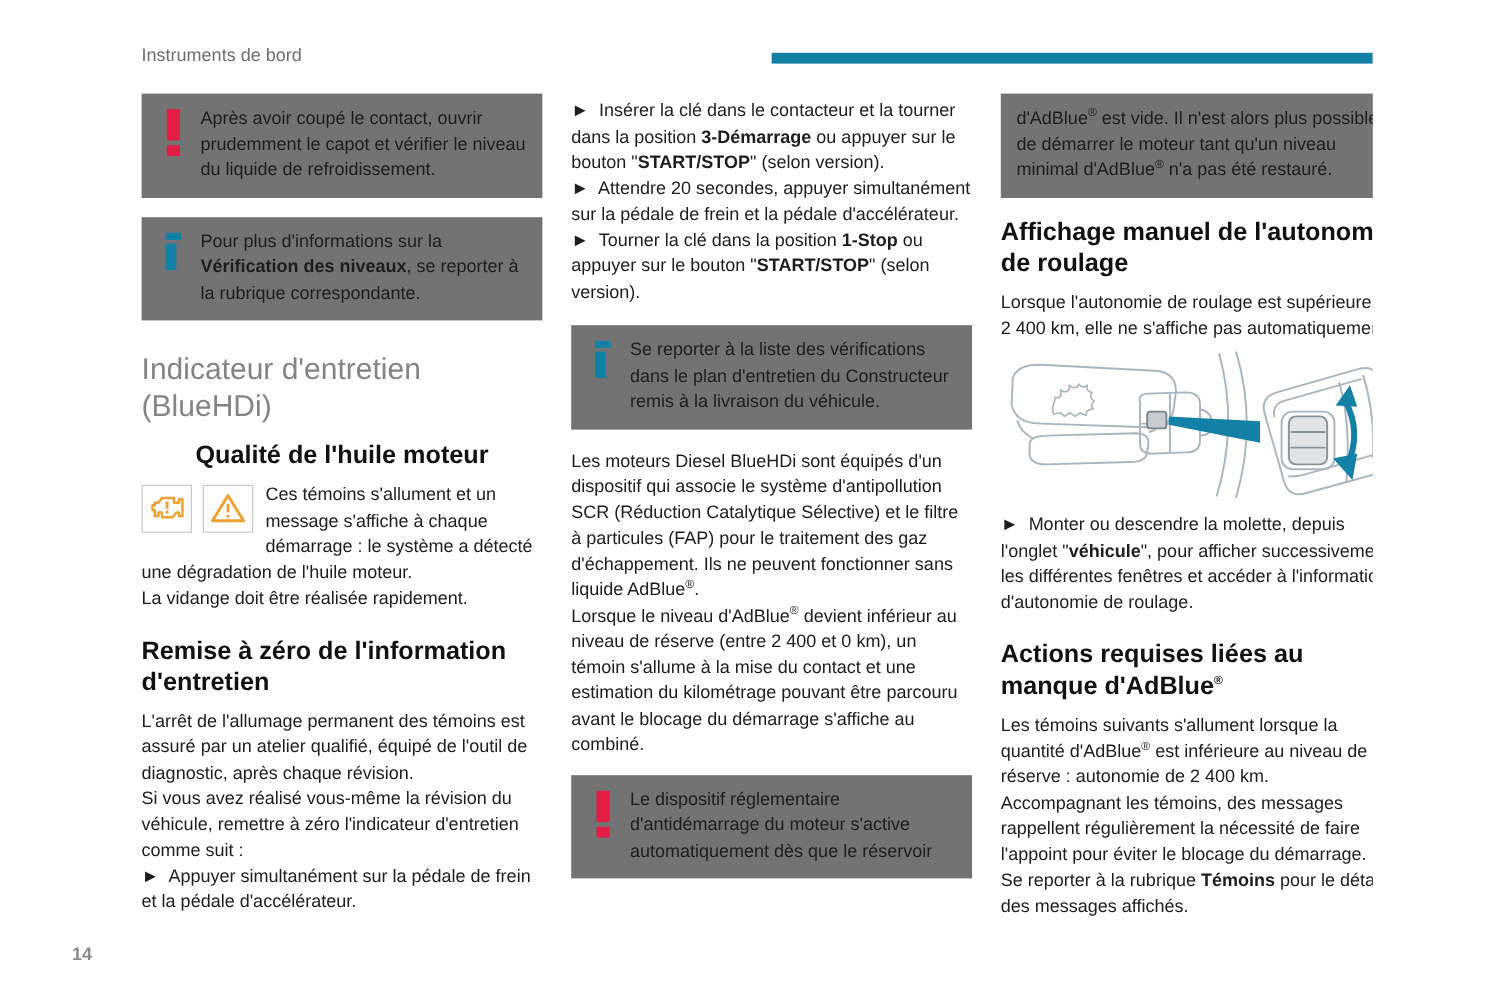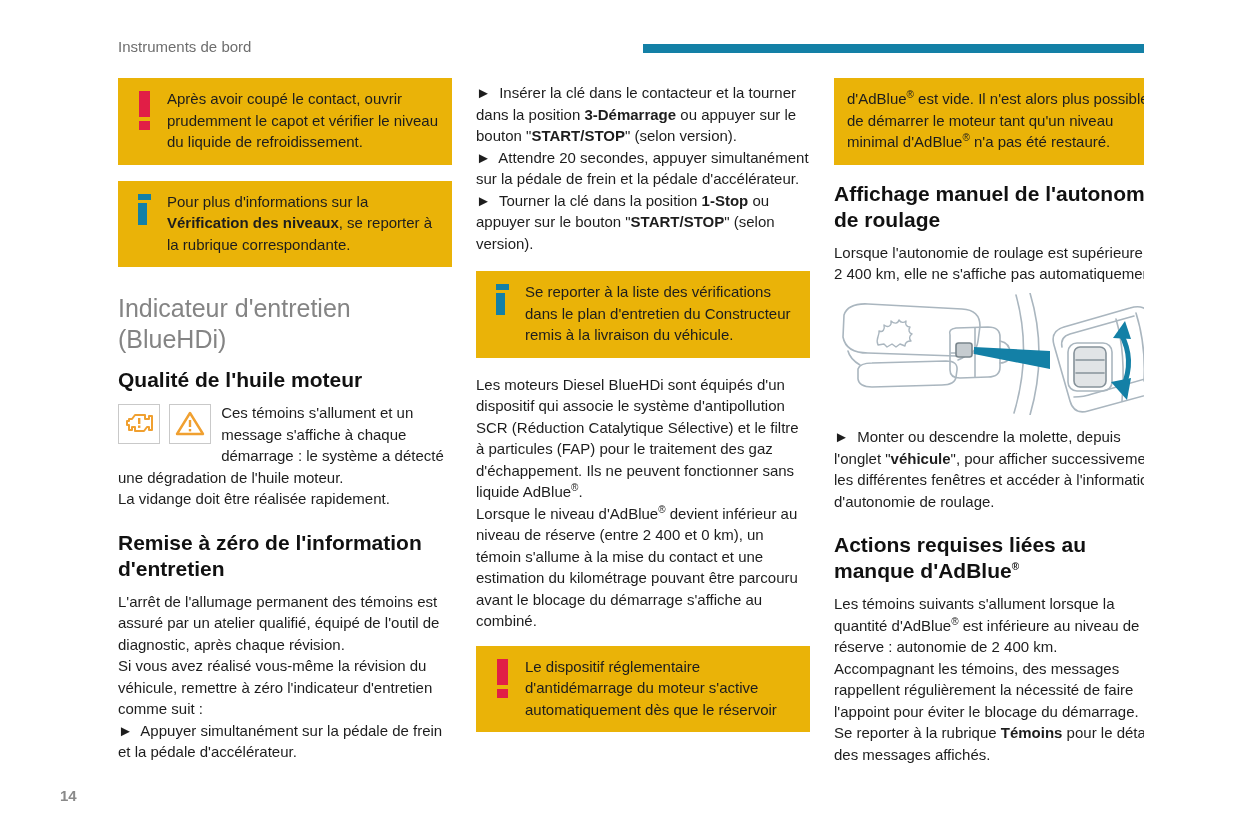--- a/index.html
+++ b/index.html
@@ -25,21 +25,21 @@
   .cols{
     position:absolute;left:118px;top:78px;width:1050px;
     display:flex;gap:24px;align-items:flex-start;
   }
   .col{width:334px;flex:0 0 334px;}
   p{margin:0;}
   .b{font-weight:700;}
   sup{font-size:10px;line-height:0;}
   
   .note{
-    background:#eab308;
+    background:#737373;
     padding:10px 13px 12px 13px;
     margin:0 0 16px 0;
     overflow:hidden;
   }
   .note:after{content:"";display:block;clear:both;}
   .note .icon-excl,.note .icon-info{
     float:left;margin:3px 16px 2px 7px;width:13px;height:40px;
   }
   .icon-excl .bar{width:11px;height:26px;background:#e11e46;margin-left:1px;}
   .icon-excl .dot{width:11px;height:9px;background:#e11e46;margin:4px 0 0 1px;}
@@ -47,21 +47,21 @@
   .icon-info .stem{width:9px;height:22px;background:#1380a6;margin:3px 0 0 0;}
   
   .h-gray{
     font-size:25px;line-height:31px;color:#848484;font-weight:400;
     margin:26px 0 12px 0;
   }
   .h-bold{
     font-size:21px;line-height:26px;color:#111;font-weight:700;
     margin:20px 0 9px 0;
   }
-  .mt0{margin-top:0;}
+  .mt0{margin-top:0;text-align:center;}
   .para{margin:0;}
   
   .telltales{float:left;margin:2px 10px 4px 0;}
   .telltales .tbox{
     display:inline-block;vertical-align:top;
     width:40px;height:38px;border:1px solid #c9c9c9;background:#fff;
     margin-right:5px;text-align:center;
   }
   .telltales .tbox:last-child{margin-right:0;}
   .telltales svg{margin-top:5px;}

